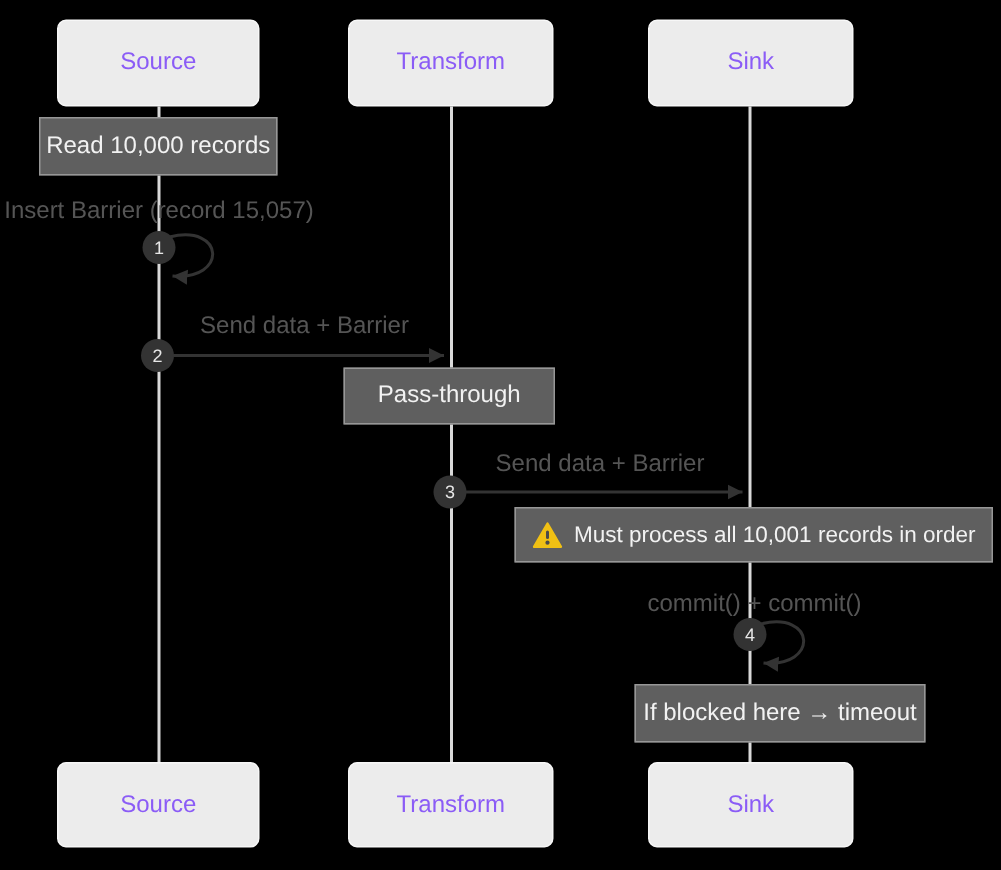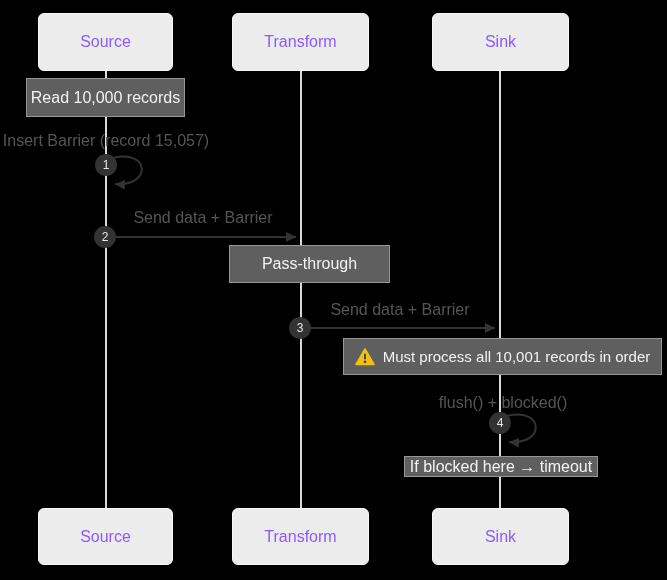--- a/index.html
+++ b/index.html
@@ -89,40 +89,40 @@
   <div class="note" style="left:26px;top:78px;width:159px;height:39px">
     <span>Read 10,000 records</span>
   </div>
 
   <div class="msg-label" style="left:106px;top:132px">Insert Barrier (record 15,057)</div>
   <div class="badge" style="left:95px;top:154px">1</div>
 
   <div class="msg-label" style="left:203px;top:209px">Send data + Barrier</div>
   <div class="badge" style="left:94px;top:226px">2</div>
 
-  <div class="note" style="left:229px;top:245px;width:161px;height:38px">
+  <div class="note" style="left:229px;top:245px;width:141px;height:38px">
     <span>Pass-through</span>
   </div>
 
   <div class="msg-label" style="left:400px;top:301px">Send data + Barrier</div>
   <div class="badge" style="left:289px;top:317px">3</div>
 
   <div class="note warn" style="left:343px;top:338px;width:319px;height:37px">
     <svg width="20" height="18" viewBox="0 0 20 18">
       <path d="M10 1 L19 16.5 H1 Z" fill="#f0c014" stroke="#f0c014" stroke-width="1.6" stroke-linejoin="round"></path>
       <rect x="9" y="5.6" width="2" height="5.8" rx="1" fill="#4a4a4a"></rect>
       <circle cx="10" cy="13.8" r="1.4" fill="#4a4a4a"></circle>
     </svg>
     <span>Must process all 10,001 records in order</span>
   </div>
 
-  <div class="msg-label" style="left:503px;top:394px">flush() + blocked()</div>
+  <div class="msg-label" style="left:503px;top:394px">commit() + commit()</div>
   <div class="badge" style="left:489px;top:412px">4</div>
 
-  <div class="note" style="left:404px;top:456px;width:194px;height:21px">
+  <div class="note" style="left:423px;top:456px;width:194px;height:39px">
     <span>If blocked here → timeout</span>
   </div>
 
   <div class="actor" style="left:38px;top:508px;width:135px;height:57px">
     <span>Source</span>
   </div>
   <div class="actor" style="left:232px;top:508px;width:137px;height:57px">
     <span>Transform</span>
   </div>
   <div class="actor" style="left:432px;top:508px;width:137px;height:57px">

